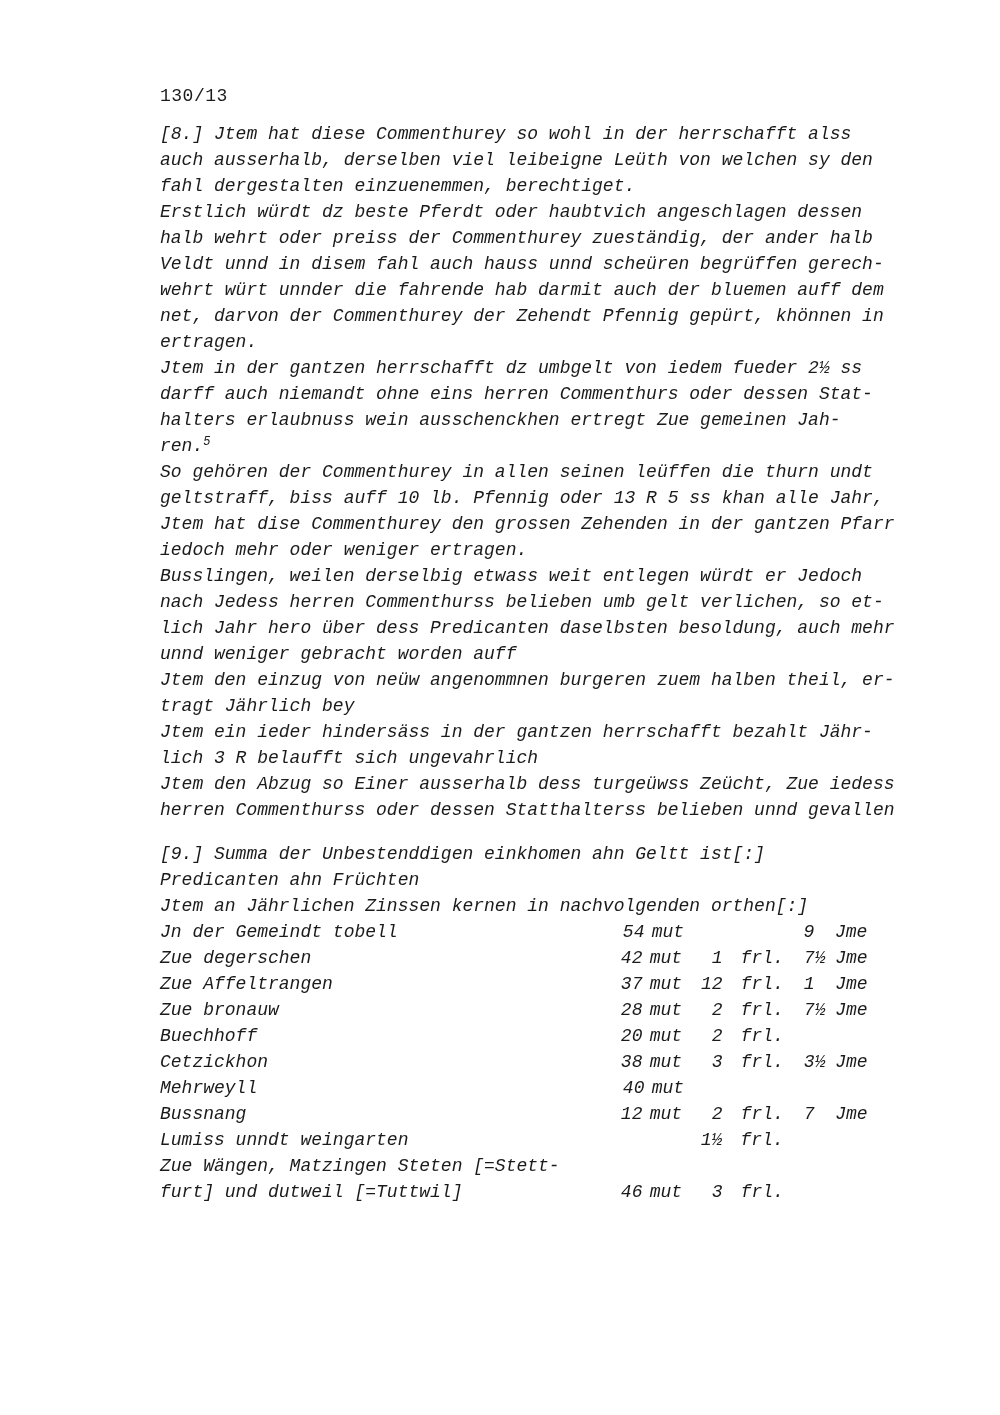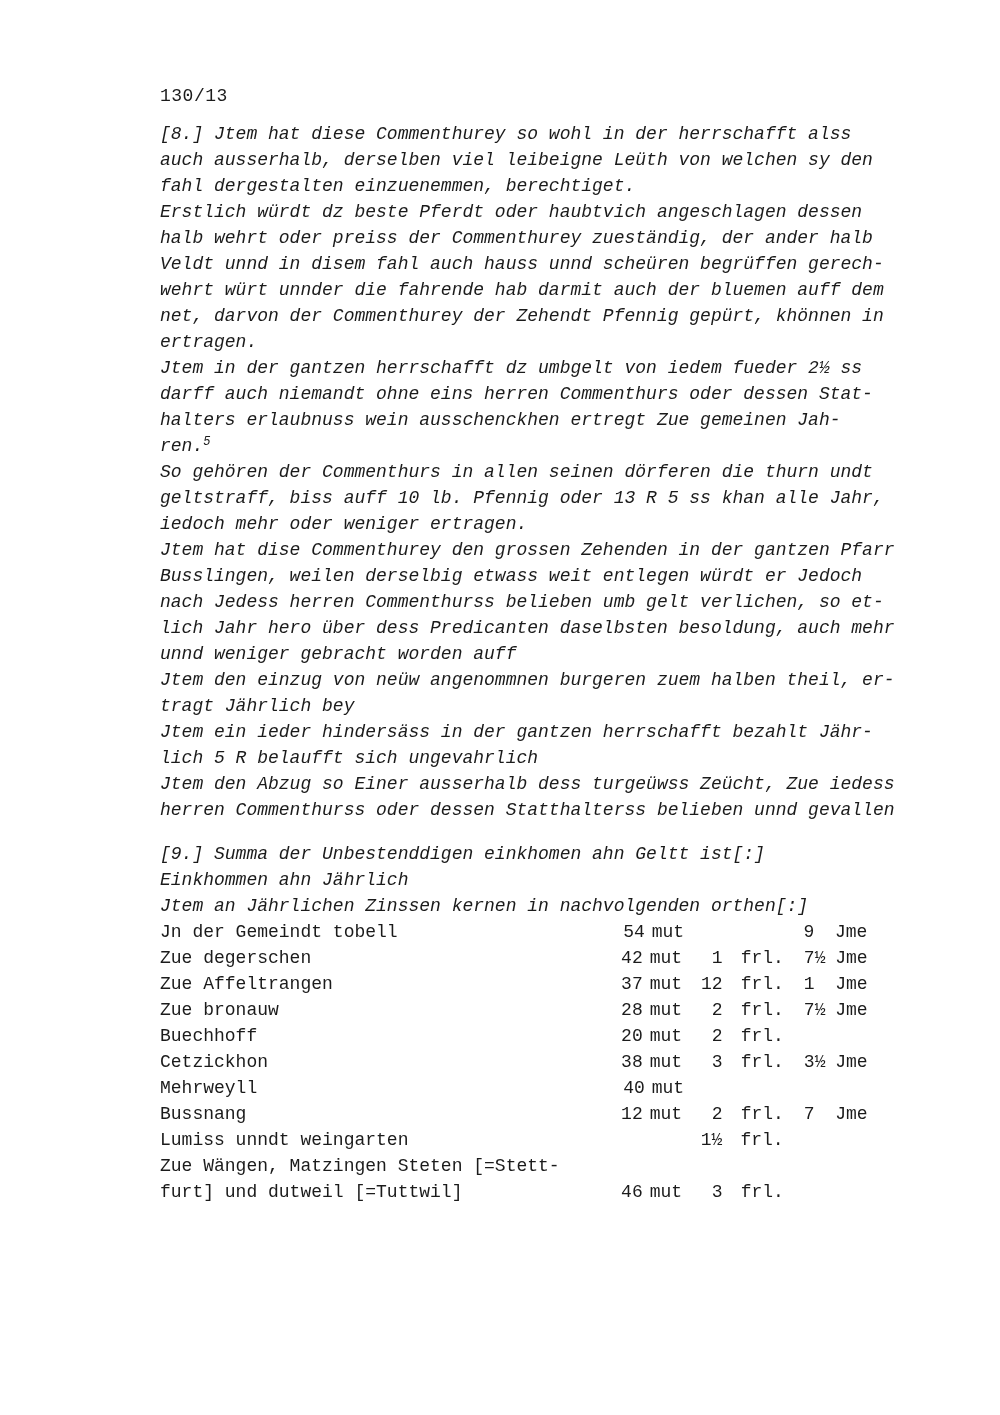--- a/index.html
+++ b/index.html
@@ -42,23 +42,24 @@
     font-size: 12px;
     line-height: 0;
     vertical-align: 6px;
   }
   .section-gap { height: 18px; }
   .trow {
     display: flex;
     height: 26px;
     line-height: 26px;
     white-space: pre;
+    font-style: italic;
   }
   .c-name { width: 500px; }
-  .c-mutq { width: 24px; text-align: right; }
+  .c-mutq { width: 24px; text-align: center; }
   .c-mutu { width: 33px; margin-left: 7px; }
   .c-frlq { width: 44px; text-align: right; }
   .c-frlu { width: 44px; margin-left: 18px; }
   .c-jmeq { width: 34px; margin-left: 20px; }
   .c-jmeu { width: 40px; }
 </style>
 </head>
 <body>
 
 <div class="page">
@@ -73,41 +74,41 @@
       <div class="line">Erstlich würdt dz beste Pferdt oder haubtvich angeschlagen dessen</div>
       <div class="line">halb wehrt oder preiss der Commenthurey zueständig, der ander halb</div>
       <div class="line">Veldt unnd in disem fahl auch hauss unnd scheüren begrüffen gerech-</div>
       <div class="line">wehrt würt unnder die fahrende hab darmit auch der bluemen auff dem</div>
       <div class="line">net, darvon der Commenthurey der Zehendt Pfennig gepürt, khönnen in</div>
       <div class="line">ertragen.</div>
       <div class="line">Jtem in der gantzen herrschafft dz umbgelt von iedem fueder 2½ ss</div>
       <div class="line">darff auch niemandt ohne eins herren Commenthurs oder dessen Stat-</div>
       <div class="line">halters erlaubnuss wein ausschenckhen ertregt Zue gemeinen Jah-</div>
       <div class="line"><span>ren.</span><sup>5</sup></div>
-      <div class="line">So gehören der Commenthurs in allen seinen dörferen die thurn undt</div>
+      <div class="line">So gehören der Commenthurey in allen seinen leüffen die thurn undt</div>
       <div class="line">geltstraff, biss auff 10 lb. Pfennig oder 13 R 5 ss khan alle Jahr,</div>
+      <div class="line">Jtem hat dise Commenthurey den grossen Zehenden in der gantzen Pfarr</div>
       <div class="line">iedoch mehr oder weniger ertragen.</div>
-      <div class="line">Jtem hat dise Commenthurey den grossen Zehenden in der gantzen Pfarr</div>
       <div class="line">Busslingen, weilen derselbig etwass weit entlegen würdt er Jedoch</div>
       <div class="line">nach Jedess herren Commenthurss belieben umb gelt verlichen, so et-</div>
       <div class="line">lich Jahr hero über dess Predicanten daselbsten besoldung, auch mehr</div>
       <div class="line">unnd weniger gebracht worden auff</div>
       <div class="line">Jtem den einzug von neüw angenommnen burgeren zuem halben theil, er-</div>
       <div class="line">tragt Jährlich bey</div>
       <div class="line">Jtem ein ieder hindersäss in der gantzen herrschafft bezahlt Jähr-</div>
-      <div class="line">lich 5 R belaufft sich ungevahrlich</div>
+      <div class="line">lich 3 R belaufft sich ungevahrlich</div>
       <div class="line">Jtem den Abzug so Einer ausserhalb dess turgeüwss Zeücht, Zue iedess</div>
       <div class="line">herren Commenthurss oder dessen Statthalterss belieben unnd gevallen</div>
     </div>
 
     <div class="section-gap"></div>
 
     <div>
       <div class="line">[9.] Summa der Unbestenddigen einkhomen ahn Geltt ist[:]</div>
-      <div class="line">Einkhommen ahn Jährlich</div>
+      <div class="line">Predicanten ahn Früchten</div>
       <div class="line">Jtem an Jährlichen Zinssen kernen in nachvolgenden orthen[:]</div>
 
       <div>
 
         <div class="trow">
           <span class="c-name">Jn der Gemeindt tobell</span><span class="c-mutq">54</span><span class="c-mutu">mut</span><span class="c-frlq"></span><span class="c-frlu"></span><span class="c-jmeq">9</span><span class="c-jmeu">Jme</span>
         </div>
 
         <div class="trow">
           <span class="c-name">Zue degerschen</span><span class="c-mutq">42</span><span class="c-mutu">mut</span><span class="c-frlq">1</span><span class="c-frlu">frl.</span><span class="c-jmeq">7½</span><span class="c-jmeu">Jme</span>

